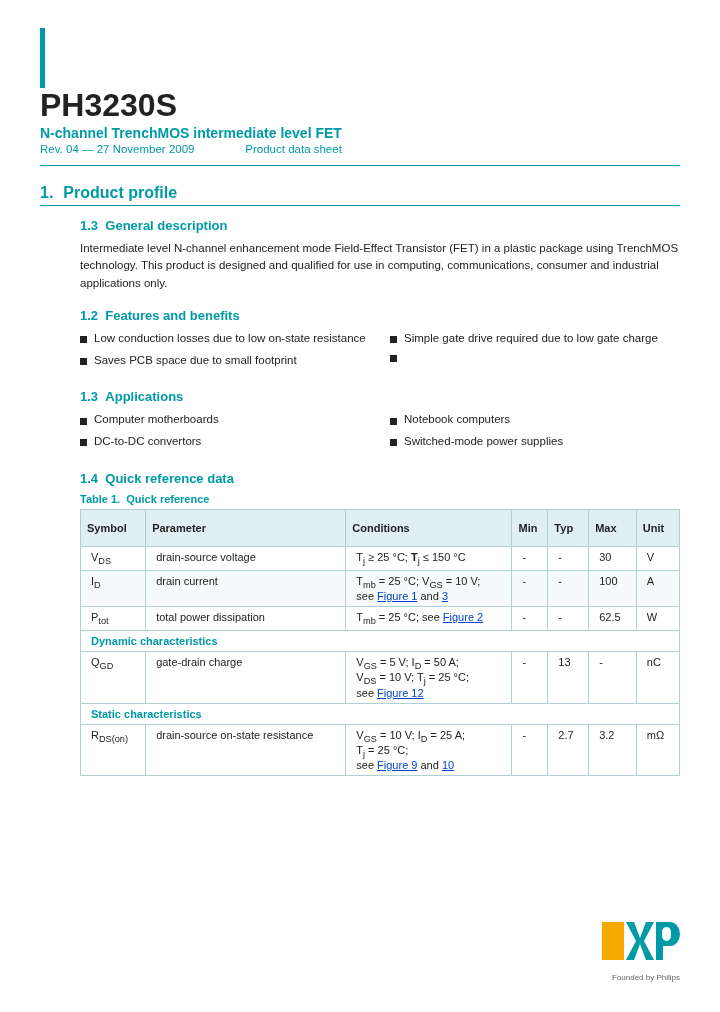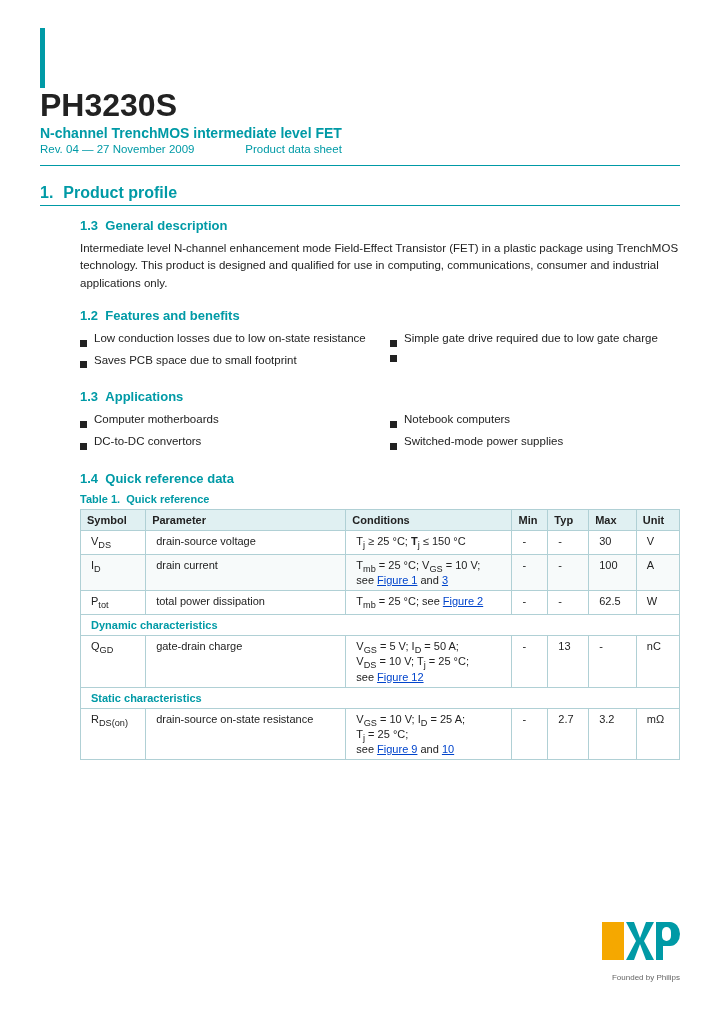--- a/index.html
+++ b/index.html
@@ -108,21 +108,21 @@
     .bullet-columns {
       display: flex;
       gap: 20px;
       margin-bottom: 4px;
     }
     .bullet-col {
       flex: 1;
     }
     .bullet-item {
       display: flex;
-      align-items: flex-end;
+      align-items: center;
       margin-bottom: 5px;
       font-size: 11.5px;
       line-height: 1.45;
     }
     .bullet-square {
       width: 7px;
       height: 7px;
       background: #222;
       display: inline-block;
       margin-right: 7px;
@@ -141,21 +141,21 @@
       color: #009aa6;
     }
     .data-table {
       width: 100%;
       border-collapse: collapse;
       font-size: 11px;
     }
     .data-table thead tr th {
       background: #e0f0f2;
       border: 1px solid #b0d0d5;
-      padding: 4px 6px;
+      padding: 12px 6px;
       text-align: left;
       font-weight: bold;
       margin-top: 23px;
     }
     .data-table tbody tr td {
       border: 1px solid #b0d0d5;
       padding: 4px 10px;
       vertical-align: top;
     }
     .data-table tbody tr:nth-child(even) td {

